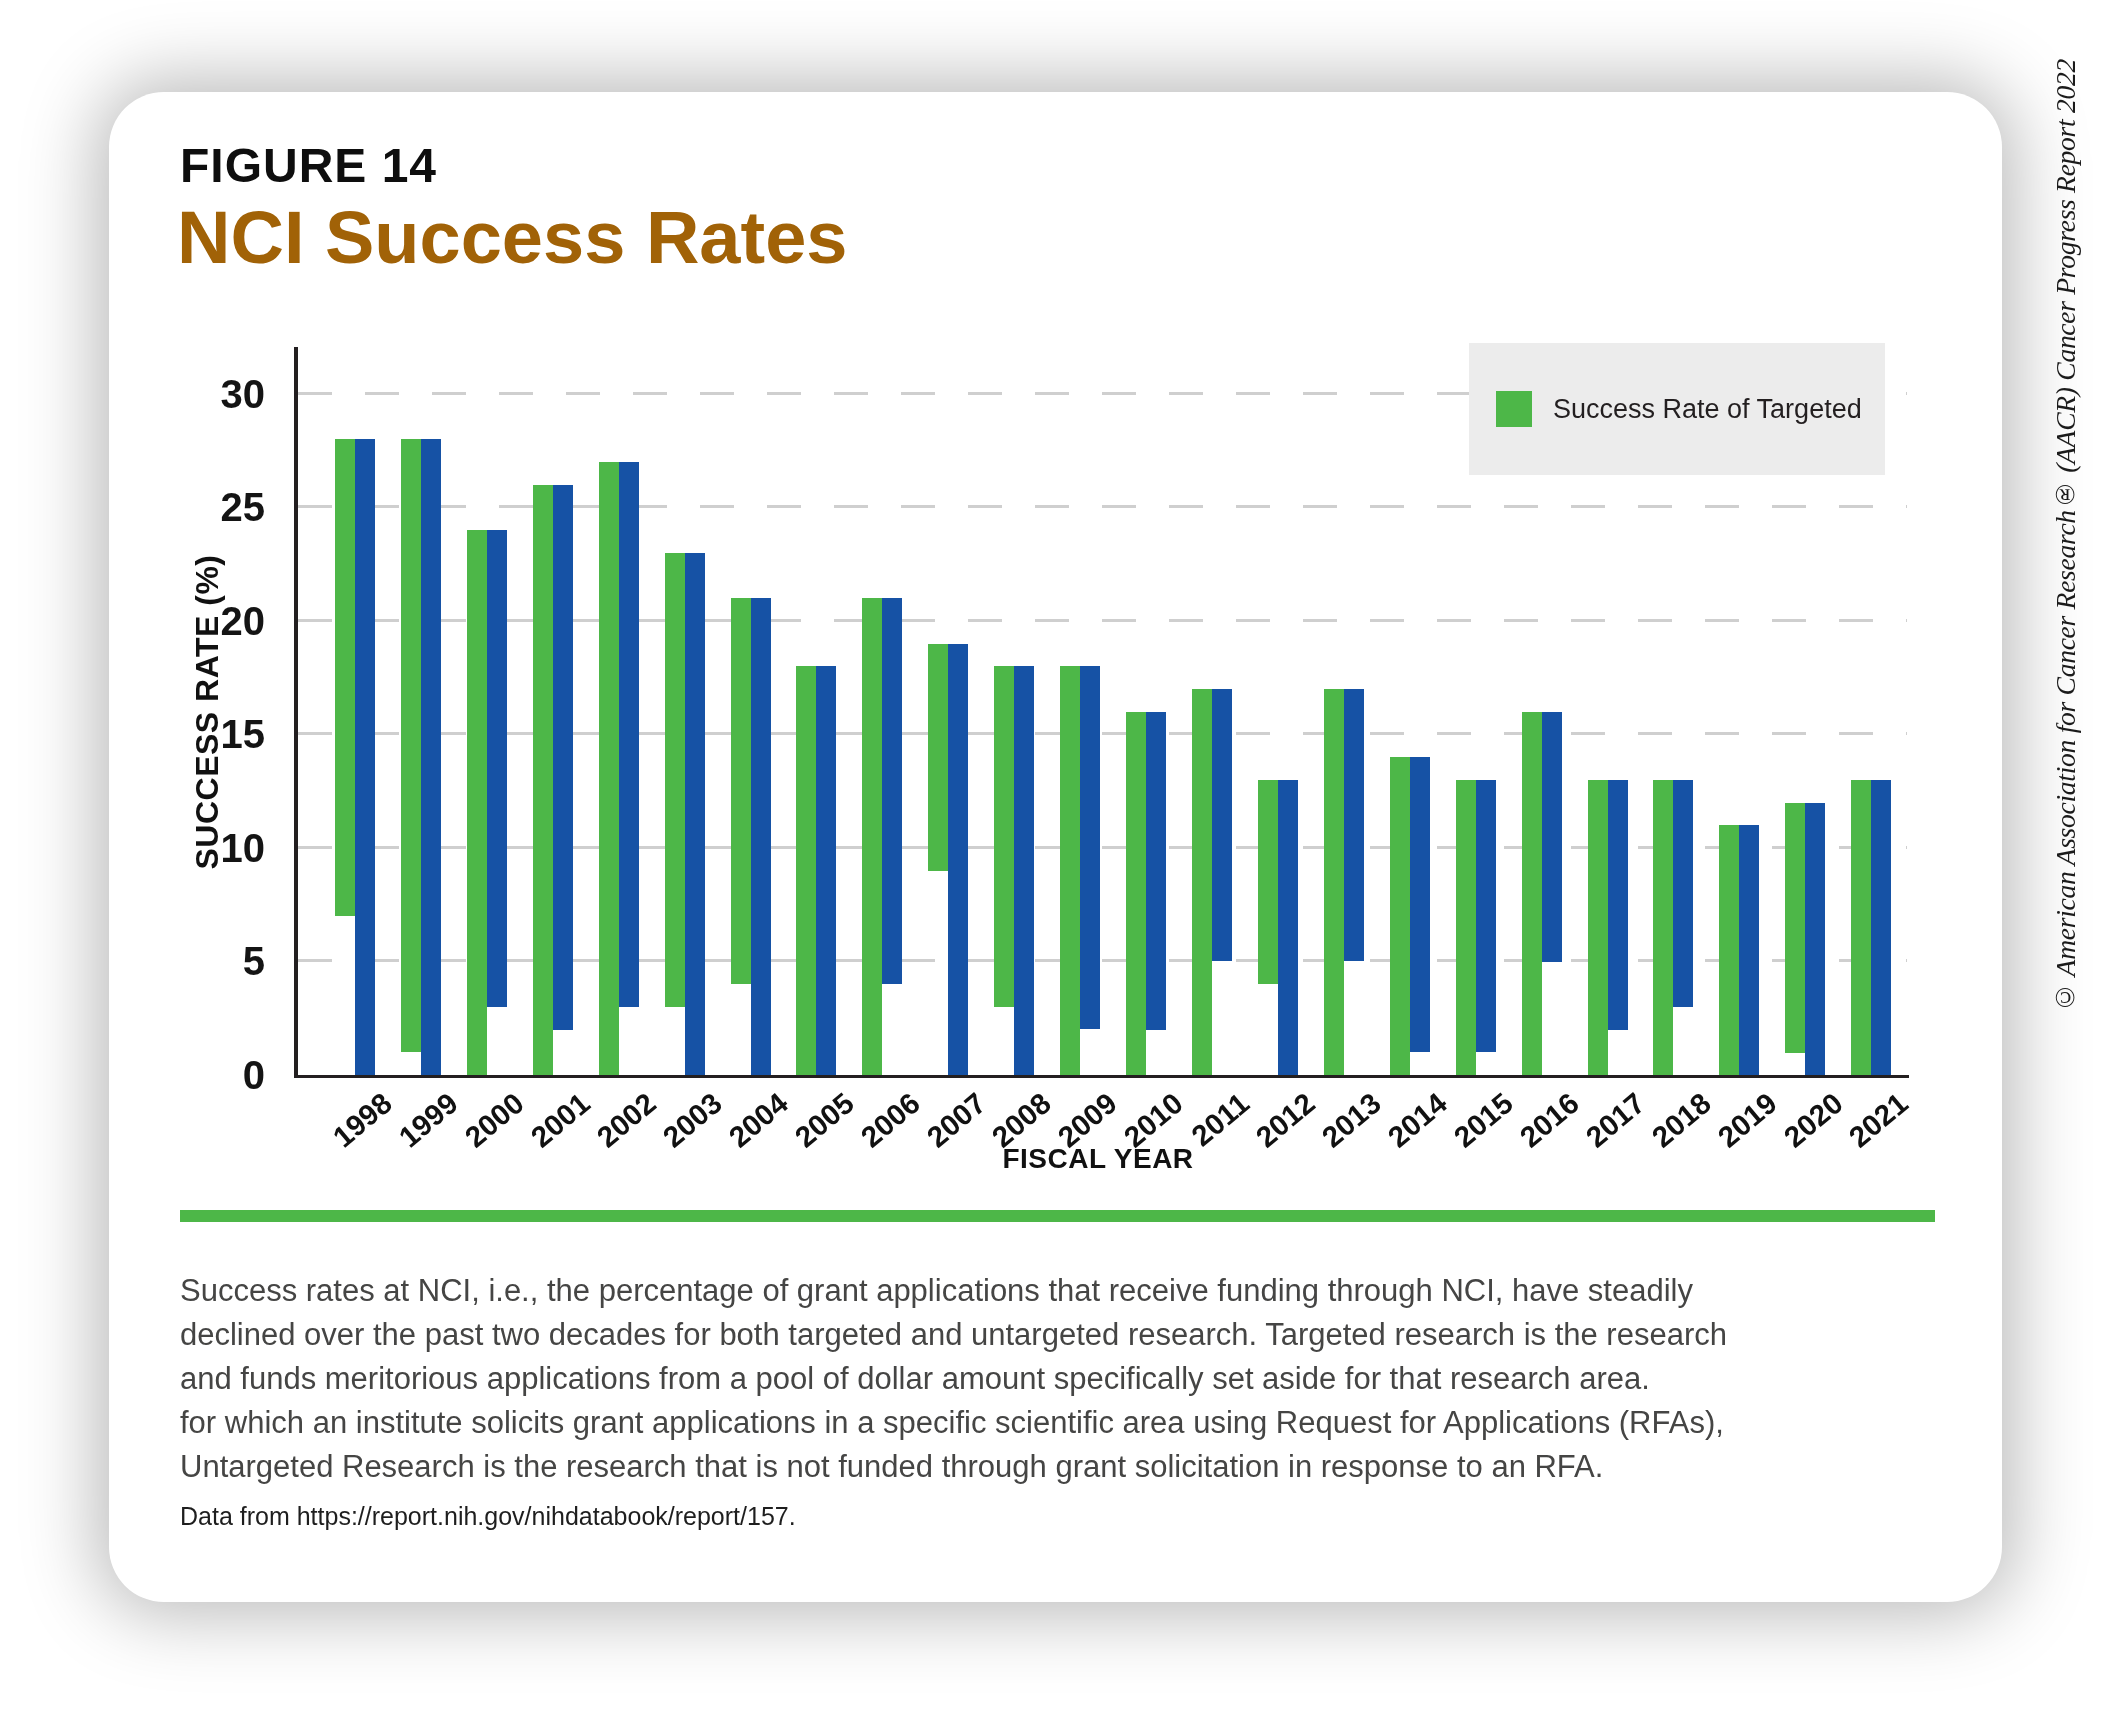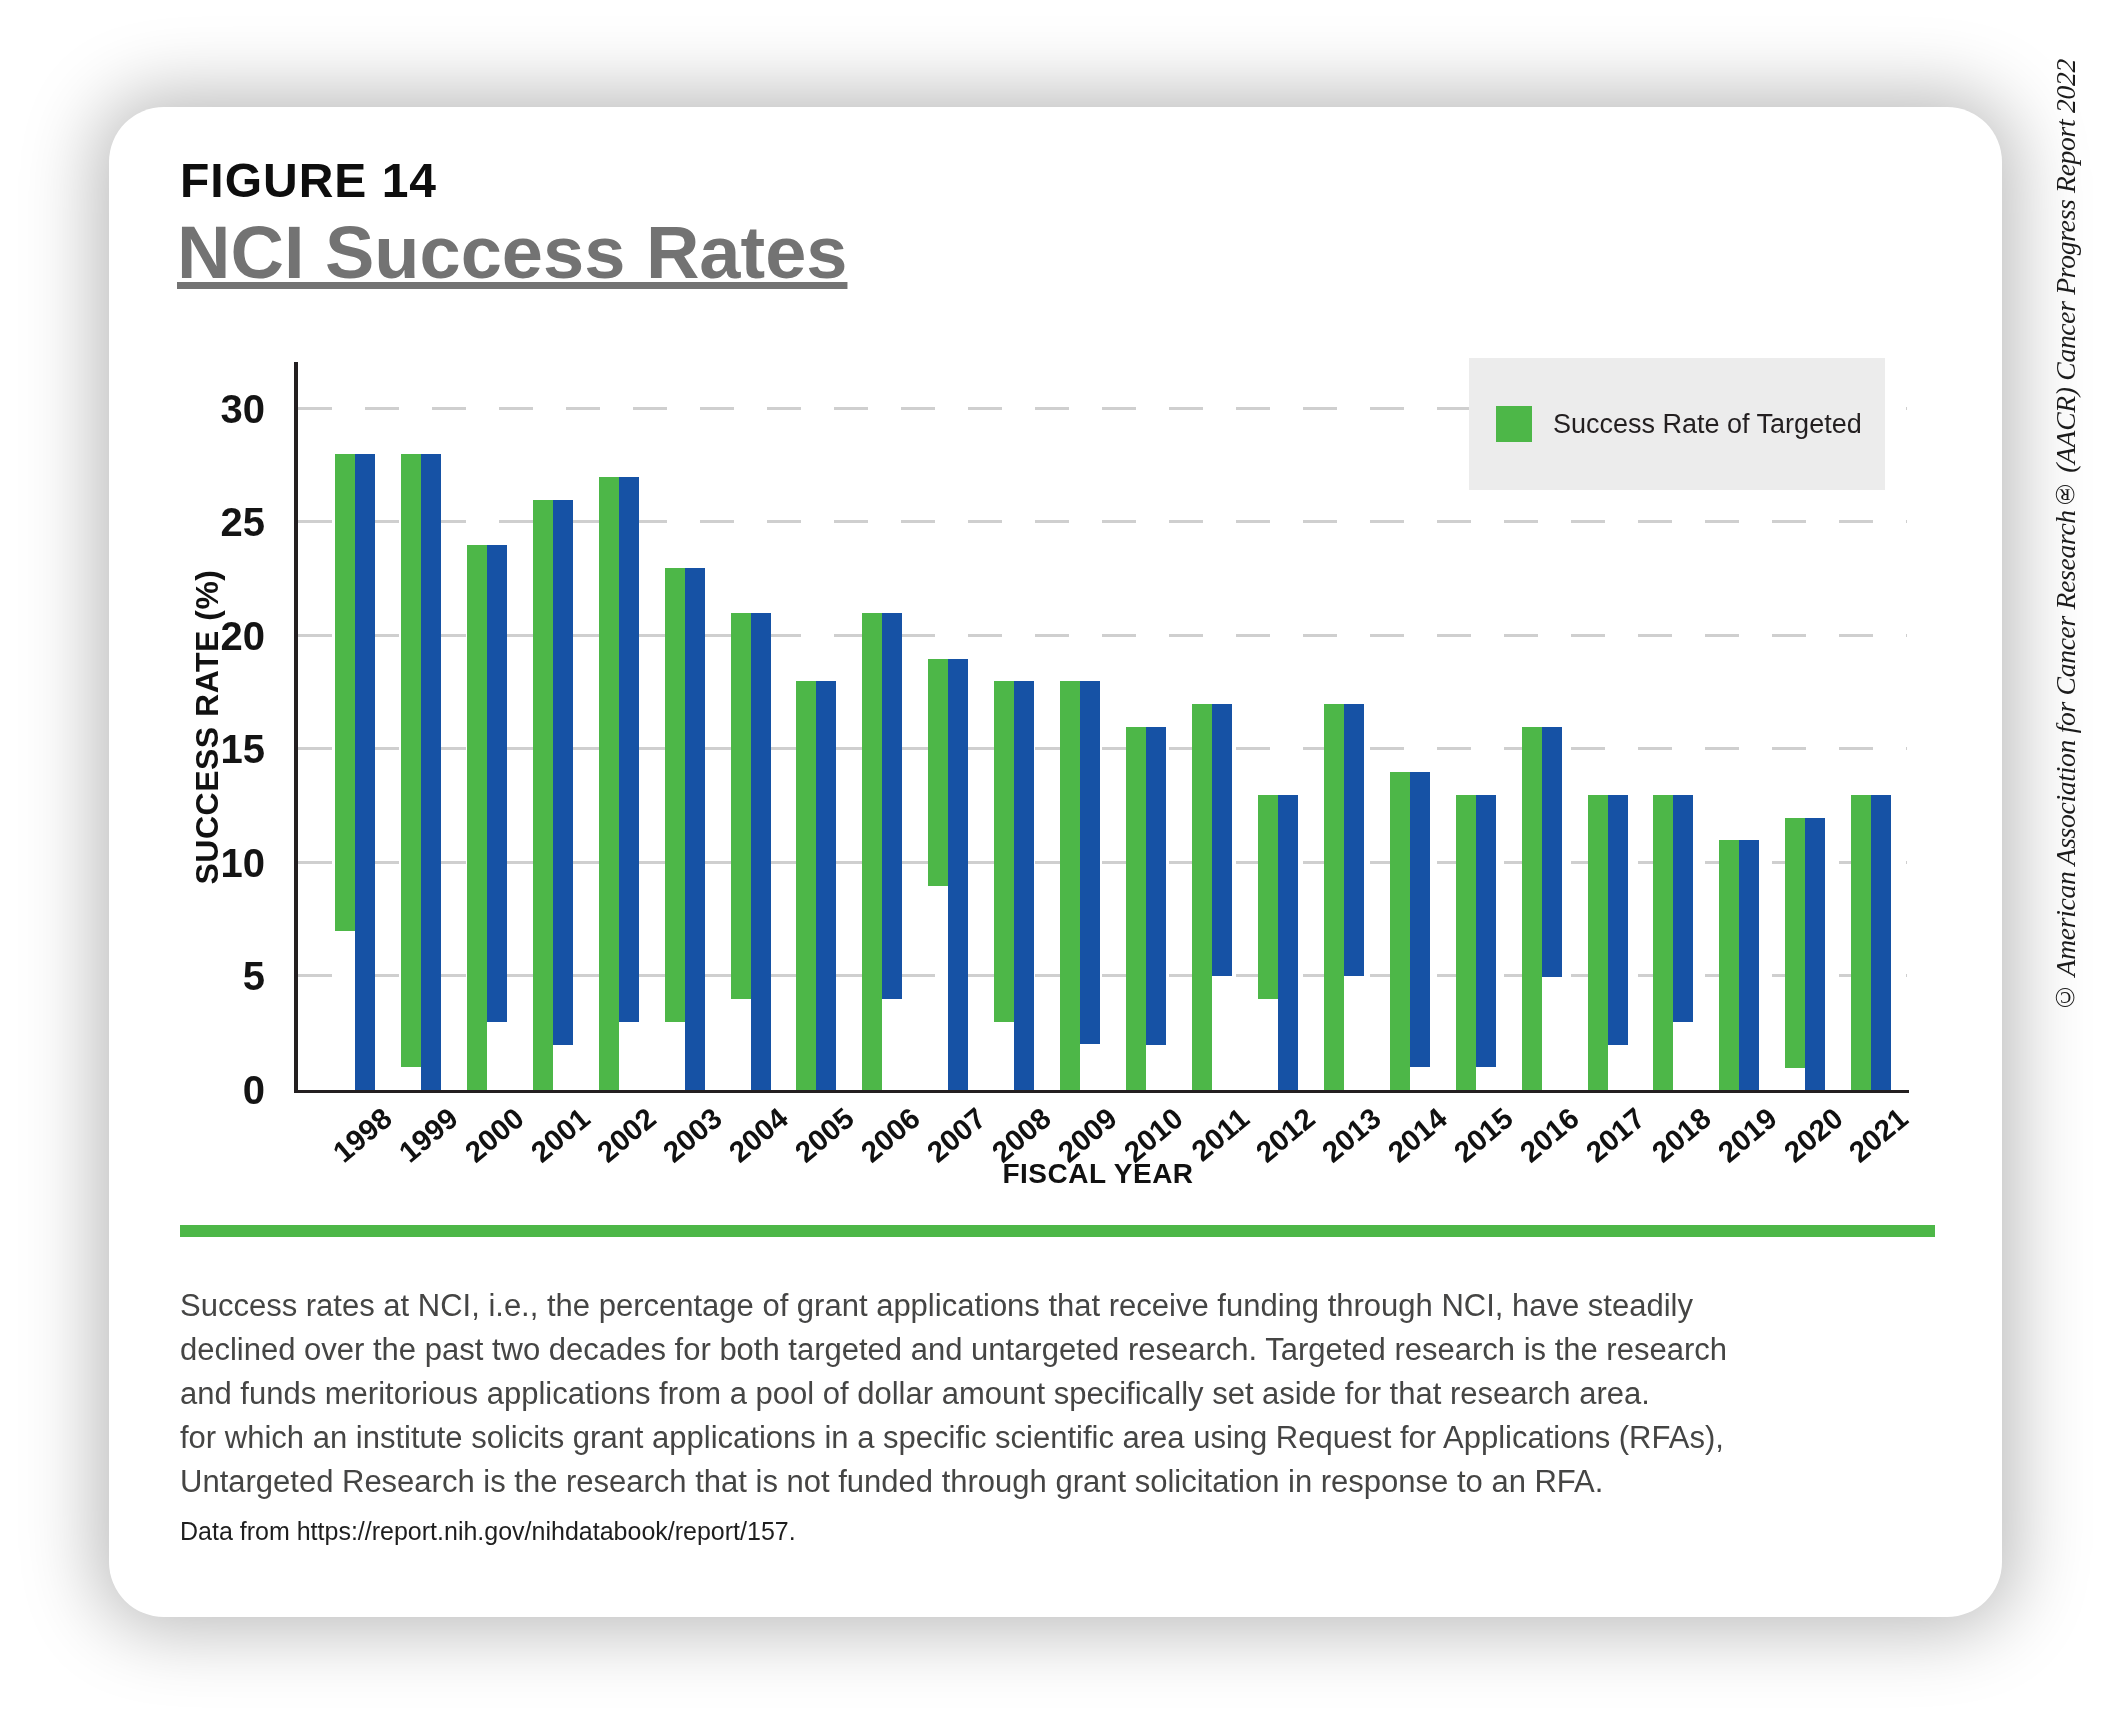--- a/index.html
+++ b/index.html
@@ -1,19 +1,19 @@
 <!DOCTYPE html>
 <html style="font-size:15px"><head>
 <meta charset="utf-8">
 <style>
   html,body{margin:0;padding:0;background:#ffffff;}
   body{width:2105px;height:1730px;position:relative;overflow:hidden;
        font-family:"Liberation Sans", sans-serif;color:#231F20;}
 
-  .card{position:absolute;left:109px;top:107px;width:1893px;height:1510px;
+  .card{position:absolute;left:109px;top:92px;width:1893px;height:1510px;
         background:#ffffff;border-radius:55px;
         box-shadow:0 0 76px 11.4px rgba(0,0,0,0.28);}
 
   .figure-label{position:absolute;left:71px;top:46px;font-size:48px;font-weight:bold;
                 letter-spacing:1px;color:#0e0e0e;}
   .chart-title{position:absolute;left:68px;top:103px;font-size:74px;font-weight:bold;
                letter-spacing:0;}
 
   
   .plot{position:absolute;left:190px;top:259px;width:1598px;height:724px;}
@@ -56,21 +56,21 @@
   .credit{position:absolute;right:23px;bottom:717px;writing-mode:vertical-rl;
           transform:rotate(180deg);font-family:"Liberation Serif", serif;font-style:italic;
           font-size:27.6px;letter-spacing:-0.3px;color:#1b1b1b;white-space:nowrap;}
 </style>
 </head>
 <body>
 
 <div class="card">
 
   <div class="figure-label">FIGURE 14</div>
-  <div class="chart-title" style="color: #737373; text-decoration: underline;">NCI Success Rates</div>
+  <div class="chart-title" style="color: #a16207;">NCI Success Rates</div>
 
   <div class="plot">
     <div>
         <div class="gridline" style="bottom: 113px;"></div>
         <div class="gridline" style="bottom: 226px;"></div>
         <div class="gridline" style="bottom: 340px;"></div>
         <div class="gridline" style="bottom: 453px;"></div>
         <div class="gridline" style="bottom: 567px;"></div>
         <div class="gridline" style="bottom: 680px;"></div>
       </div>

